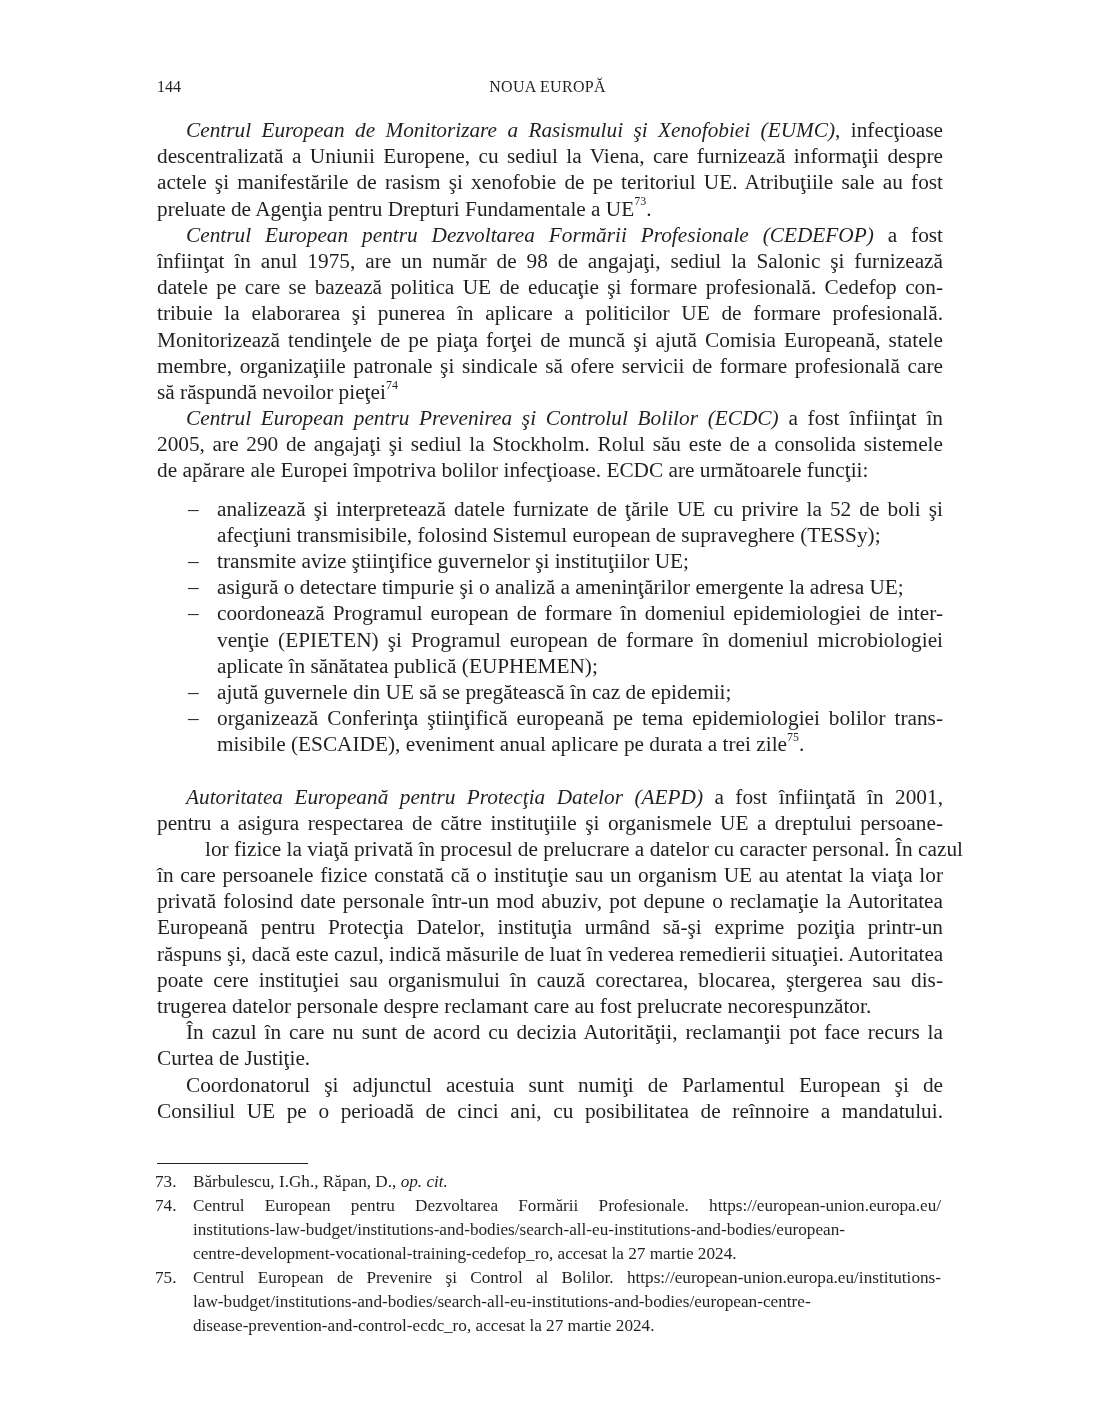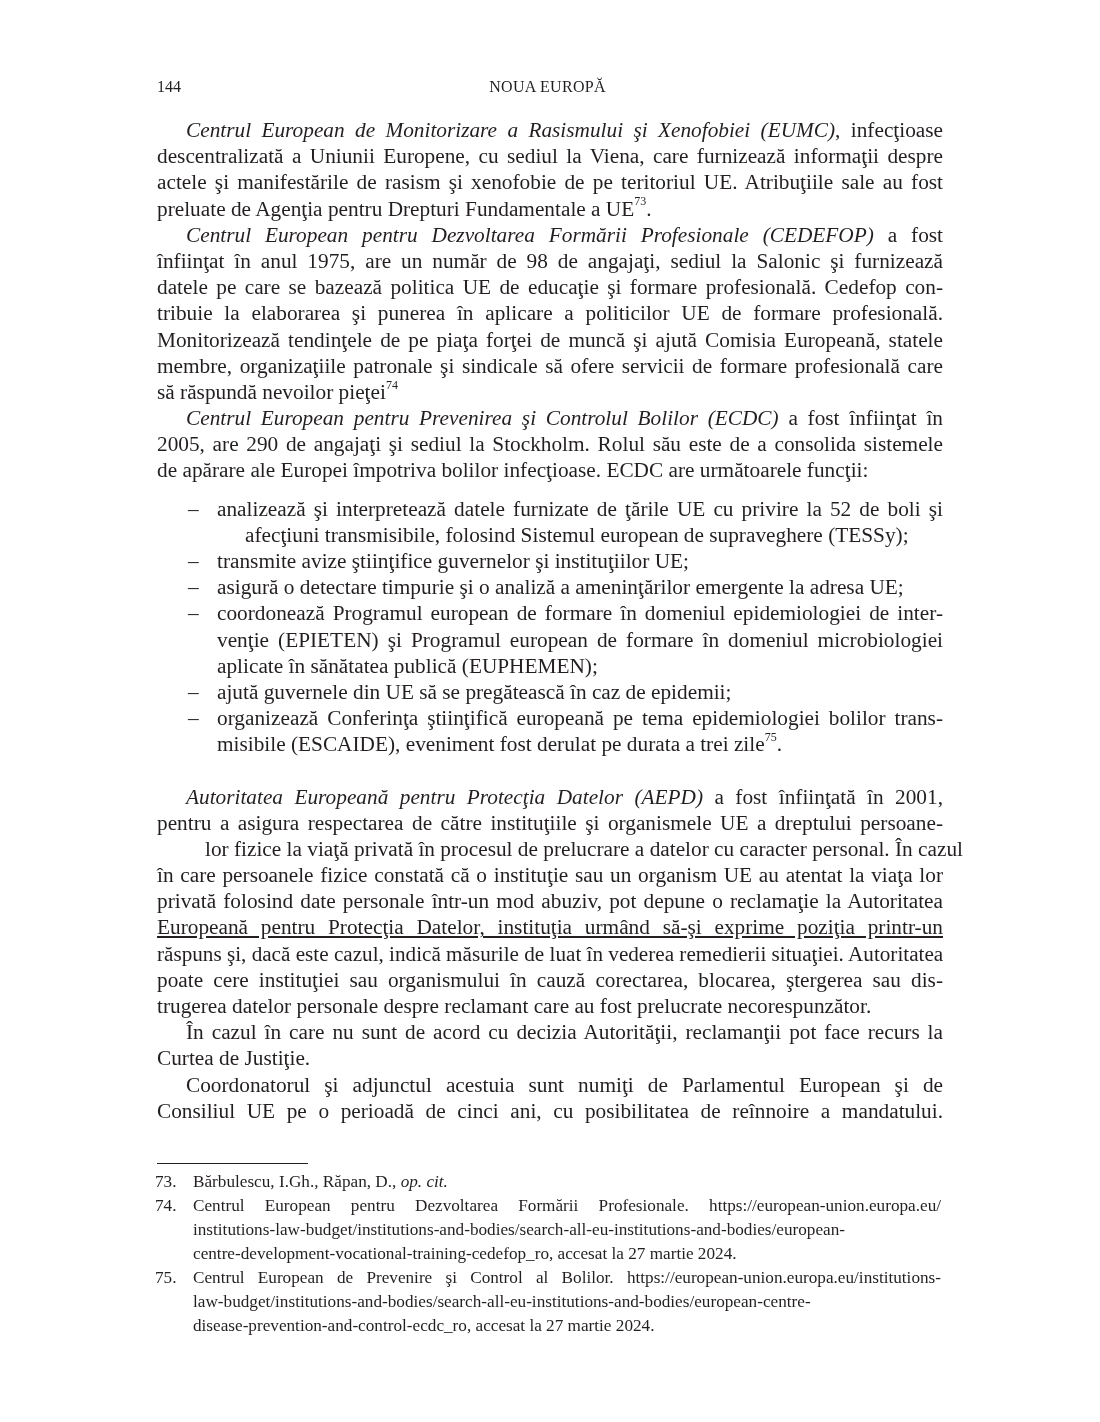--- a/index.html
+++ b/index.html
@@ -61,21 +61,21 @@
       <span class="line" style="display: block;">2005, are 290 de angajaţi şi sediul la Stockholm. Rolul său este de a consolida sistemele</span>
       <span class="line last" style="display: block;">de apărare ale Europei împotriva bolilor infecţioase. ECDC are următoarele funcţii:</span>
     </div>
 
     <div class="gap-small"></div>
 
     <div class="list">
       <div class="li">
         <span class="dash">–</span>
         <span class="line" style="display: block;">analizează şi interpretează datele furnizate de ţările UE cu privire la 52 de boli şi</span>
-        <span class="line last" style="display: block; margin-left: 28px;">afecţiuni transmisibile, folosind Sistemul european de supraveghere (TESSy);</span>
+        <span class="line last" style="display: block;">afecţiuni transmisibile, folosind Sistemul european de supraveghere (TESSy);</span>
       </div>
       <div class="li">
         <span class="dash">–</span>
         <span class="line last" style="display: block;">transmite avize ştiinţifice guvernelor şi instituţiilor UE;</span>
       </div>
       <div class="li">
         <span class="dash">–</span>
         <span class="line last" style="display: block;">asigură o detectare timpurie şi o analiză a ameninţărilor emergente la adresa UE;</span>
       </div>
       <div class="li">
@@ -84,33 +84,33 @@
         <span class="line" style="display: block;">venţie (EPIETEN) şi Programul european de formare în domeniul microbiologiei</span>
         <span class="line last" style="display: block;">aplicate în sănătatea publică (EUPHEMEN);</span>
       </div>
       <div class="li">
         <span class="dash">–</span>
         <span class="line last" style="display: block;">ajută guvernele din UE să se pregătească în caz de epidemii;</span>
       </div>
       <div class="li">
         <span class="dash">–</span>
         <span class="line" style="display: block;">organizează Conferinţa ştiinţifică europeană pe tema epidemiologiei bolilor trans-</span>
-        <span class="line last" style="display: block;"><span>misibile (ESCAIDE), eveniment fost derulat pe durata a trei zile</span><sup>75</sup><span>.</span></span>
+        <span class="line last" style="display: block;"><span>misibile (ESCAIDE), eveniment anual aplicare pe durata a trei zile</span><sup>75</sup><span>.</span></span>
       </div>
     </div>
 
     <div class="gap-big"></div>
 
     <div class="para">
       <span class="line indent" style="display: block;"><span class="it">Autoritatea Europeană pentru Protecţia Datelor (AEPD)</span><span> a fost înfiinţată în 2001,</span></span>
       <span class="line" style="display: block;">pentru a asigura respectarea de către instituţiile şi organismele UE a dreptului persoane-</span>
       <span class="line" style="display: block; margin-left: 48px;">lor fizice la viaţă privată în procesul de prelucrare a datelor cu caracter personal. În cazul</span>
       <span class="line" style="display: block;">în care persoanele fizice constată că o instituţie sau un organism UE au atentat la viaţa lor</span>
       <span class="line" style="display: block;">privată folosind date personale într-un mod abuziv, pot depune o reclamaţie la Autoritatea</span>
-      <span class="line" style="display: block; text-decoration: underline;">Europeană pentru Protecţia Datelor, instituţia urmând să-şi exprime poziţia printr-un</span>
+      <span class="line" style="display: block;">Europeană pentru Protecţia Datelor, instituţia urmând să-şi exprime poziţia printr-un</span>
       <span class="line" style="display: block; width: 791px; transform: scaleX(0.993679);">răspuns şi, dacă este cazul, indică măsurile de luat în vederea remedierii situaţiei. Autoritatea</span>
       <span class="line" style="display: block;">poate cere instituţiei sau organismului în cauză corectarea, blocarea, ştergerea sau dis-</span>
       <span class="line last" style="display: block;">trugerea datelor personale despre reclamant care au fost prelucrate necorespunzător.</span>
     </div>
 
     <div class="para">
       <span class="line indent" style="display: block;">În cazul în care nu sunt de acord cu decizia Autorităţii, reclamanţii pot face recurs la</span>
       <span class="line last" style="display: block;">Curtea de Justiţie.</span>
     </div>
 

